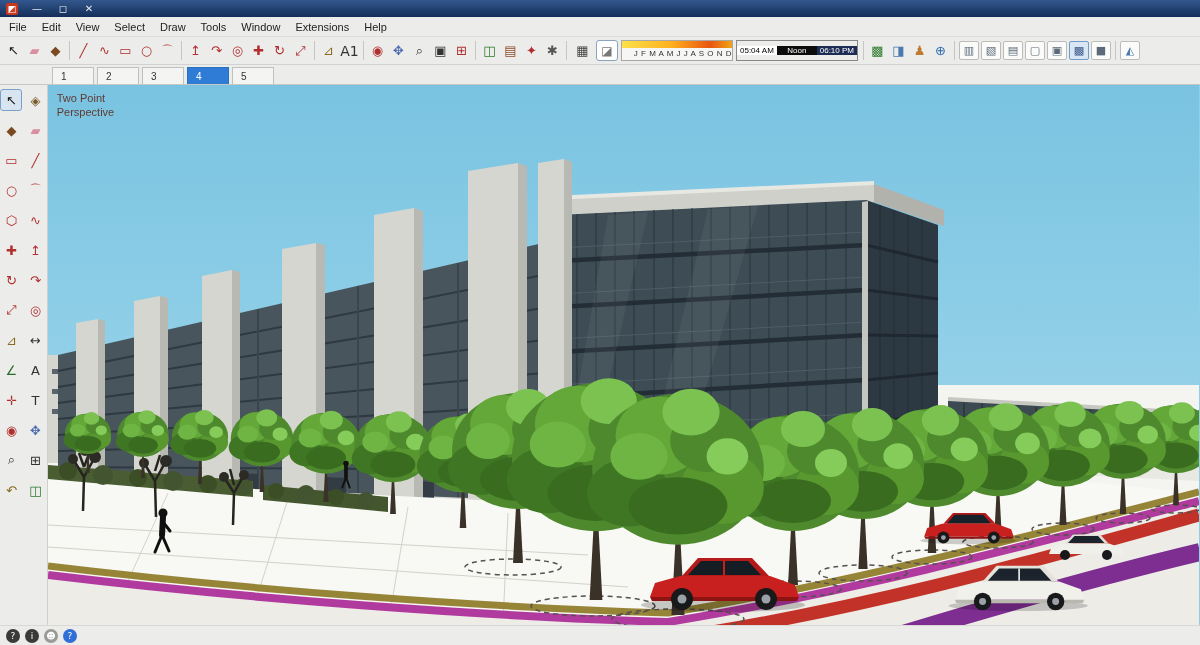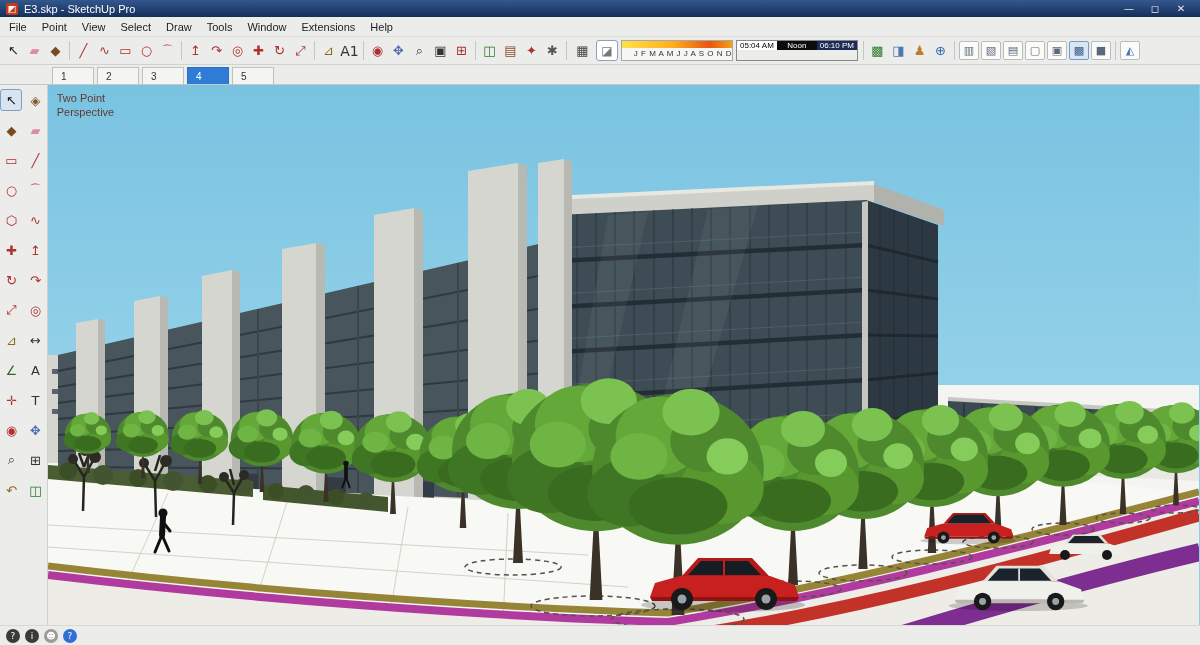--- a/index.html
+++ b/index.html
@@ -21,21 +21,21 @@
   .ticon.small{font-size:14px;}
   .ticon.boxed{background:#fbfbf9;border:1px solid #bcbcba;width:18px;height:17px;font-size:11px;margin:0 1px;}
   .ticon.active{background:#d9e6f4;border:1px solid #6f9cc9;}
   .sep{width:1px;height:19px;background:#c6c6c4;margin:0 3px;flex:none;}
   .shadow-widget{display:flex;align-items:center;gap:3px;flex:none;margin:0 2px;}
   .shadow-toggle{width:20px;height:19px;background:#fff;border:1px solid #8aa4c0;border-radius:3px;
     display:flex;align-items:center;justify-content:center;font-size:12px;color:#777;font-family:"DejaVu Sans",sans-serif;}
   .month-strip{width:110px;height:19px;border:1px solid #a8a8a6;background:#f6f6f4;}
   .month-grad{height:7px;background:linear-gradient(90deg,#ffe14a,#ffb01e 45%,#e85510 80%,#f0a418);}
   .month-letters{font-size:8px;line-height:11px;text-align:right;color:#333;white-space:pre;letter-spacing:0.5px;}
-  .time-widget{display:flex;width:120px;height:19px;border:1px solid #888;font-size:8px;align-items:flex-start;}
+  .time-widget{display:flex;width:120px;height:19px;border:1px solid #888;font-size:8px;align-items:center;}
   .t-start{background:#fff;color:#000;display:flex;align-items:center;padding:0 3px;}
   .t-noon{background:#0c0c0c;color:#fff;flex:1;display:flex;align-items:center;justify-content:center;}
   .t-end{background:#1c2c55;color:#fff;display:flex;align-items:center;padding:0 3px;}
   .tabbar{height:19px;background:#ececea;border-bottom:1px solid #c6c6c4;display:flex;
     align-items:flex-end;padding-left:52px;}
   .tab{min-width:24px;height:16px;font-size:10px;display:flex;align-items:center;padding:0 8px;
     background:#f4f4f2;border:1px solid #c0c0be;border-bottom:none;margin-right:3px;color:#333;}
   .tab.active{background:#2f7cd6;border-color:#2a6fc0;color:#fff;}
   .main{display:flex;height:540px;}
   .palette{width:48px;background:#ececea;border-right:1px solid #cfcfcd;display:grid;
@@ -53,29 +53,28 @@
   .smsg{margin-left:4px;}
   .meas{margin-left:auto;display:flex;align-items:center;gap:8px;}
   .meas-sep{width:1px;height:13px;background:#bbb;}
   .meas-box{width:175px;height:14px;background:#f4f4f2;border:1px solid #c2c2c0;}
 </style>
 </head>
 <body>
 
 <div class="titlebar">
   <span class="applogo">◩</span>
-  <span class="titletext">E3.skp - SketchUp Pro</span>
   <span class="winbtn">—</span>
   <span class="winbtn">◻</span>
   <span class="winbtn">✕</span>
 </div>
 
 <div class="menubar">
   <span>File</span>
-  <span>Point</span>
+  <span>Edit</span>
   <span>View</span>
   <span>Select</span>
   <span>Draw</span>
   <span>Tools</span>
   <span>Window</span>
   <span>Extensions</span>
   <span>Help</span>
 </div>
 
 <div class="toolbar">

